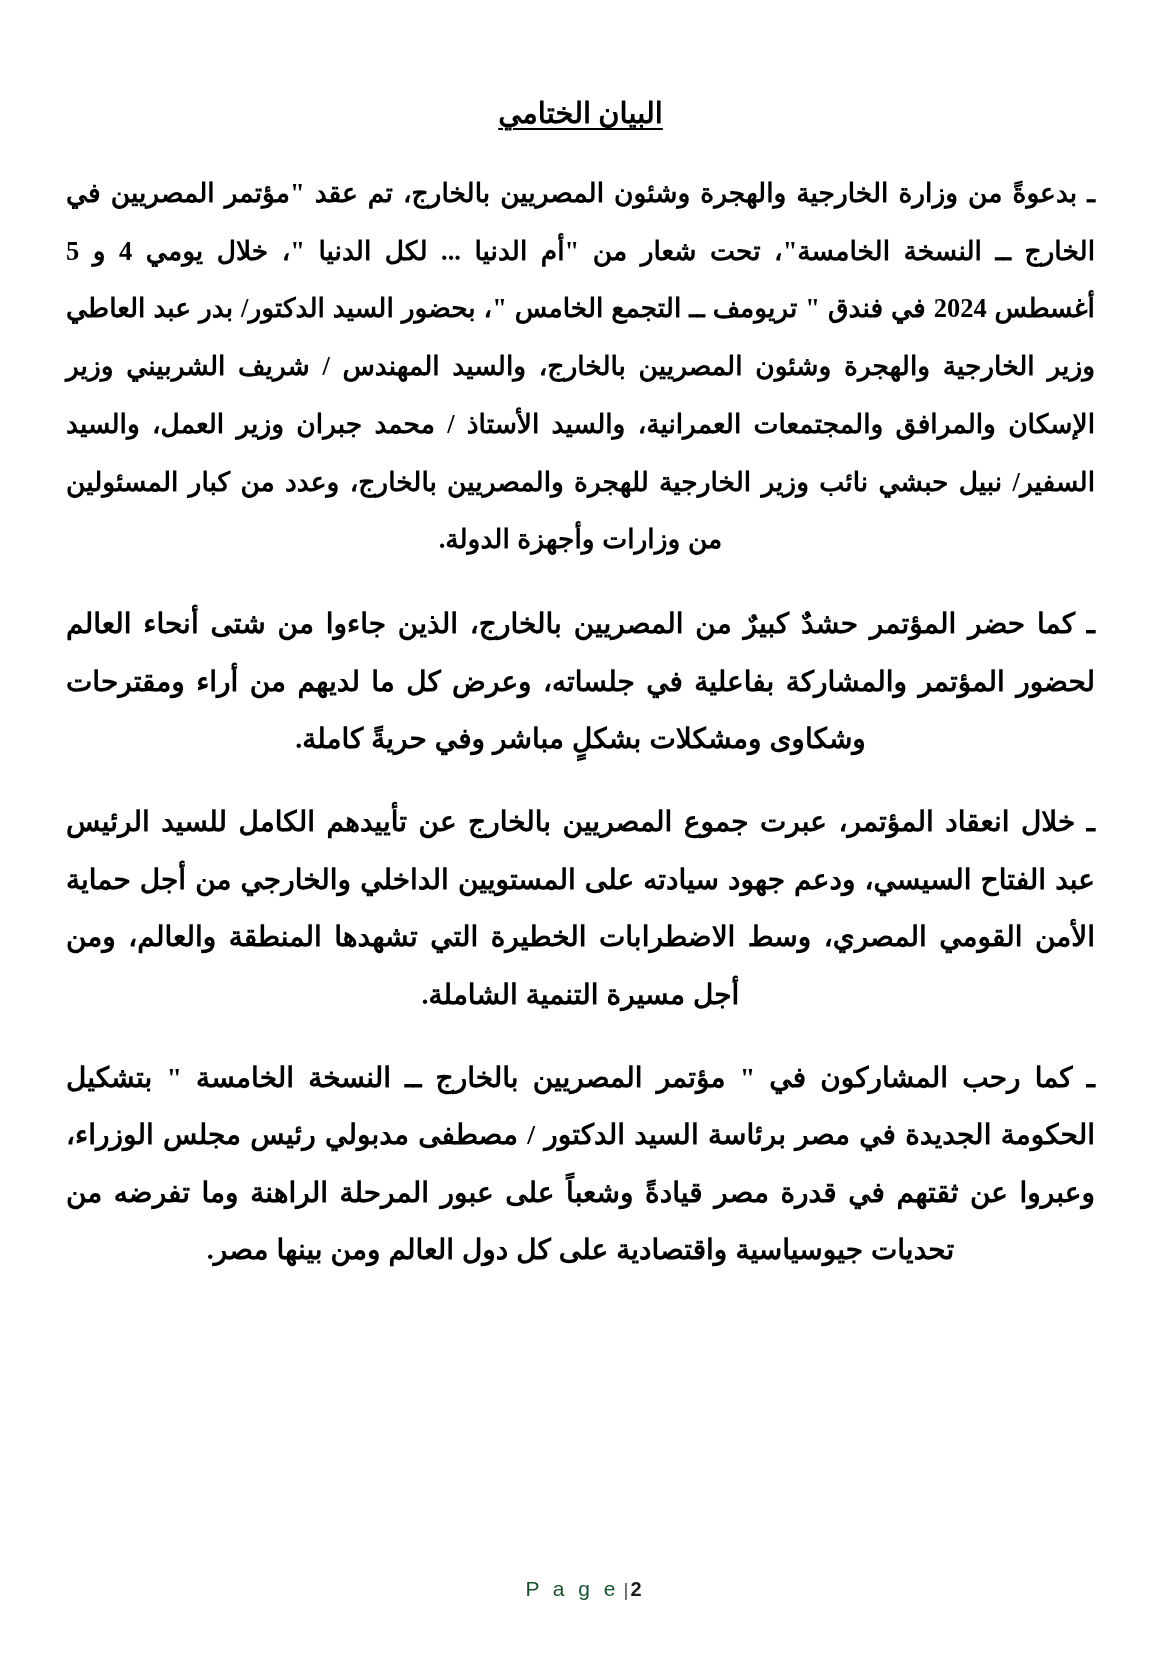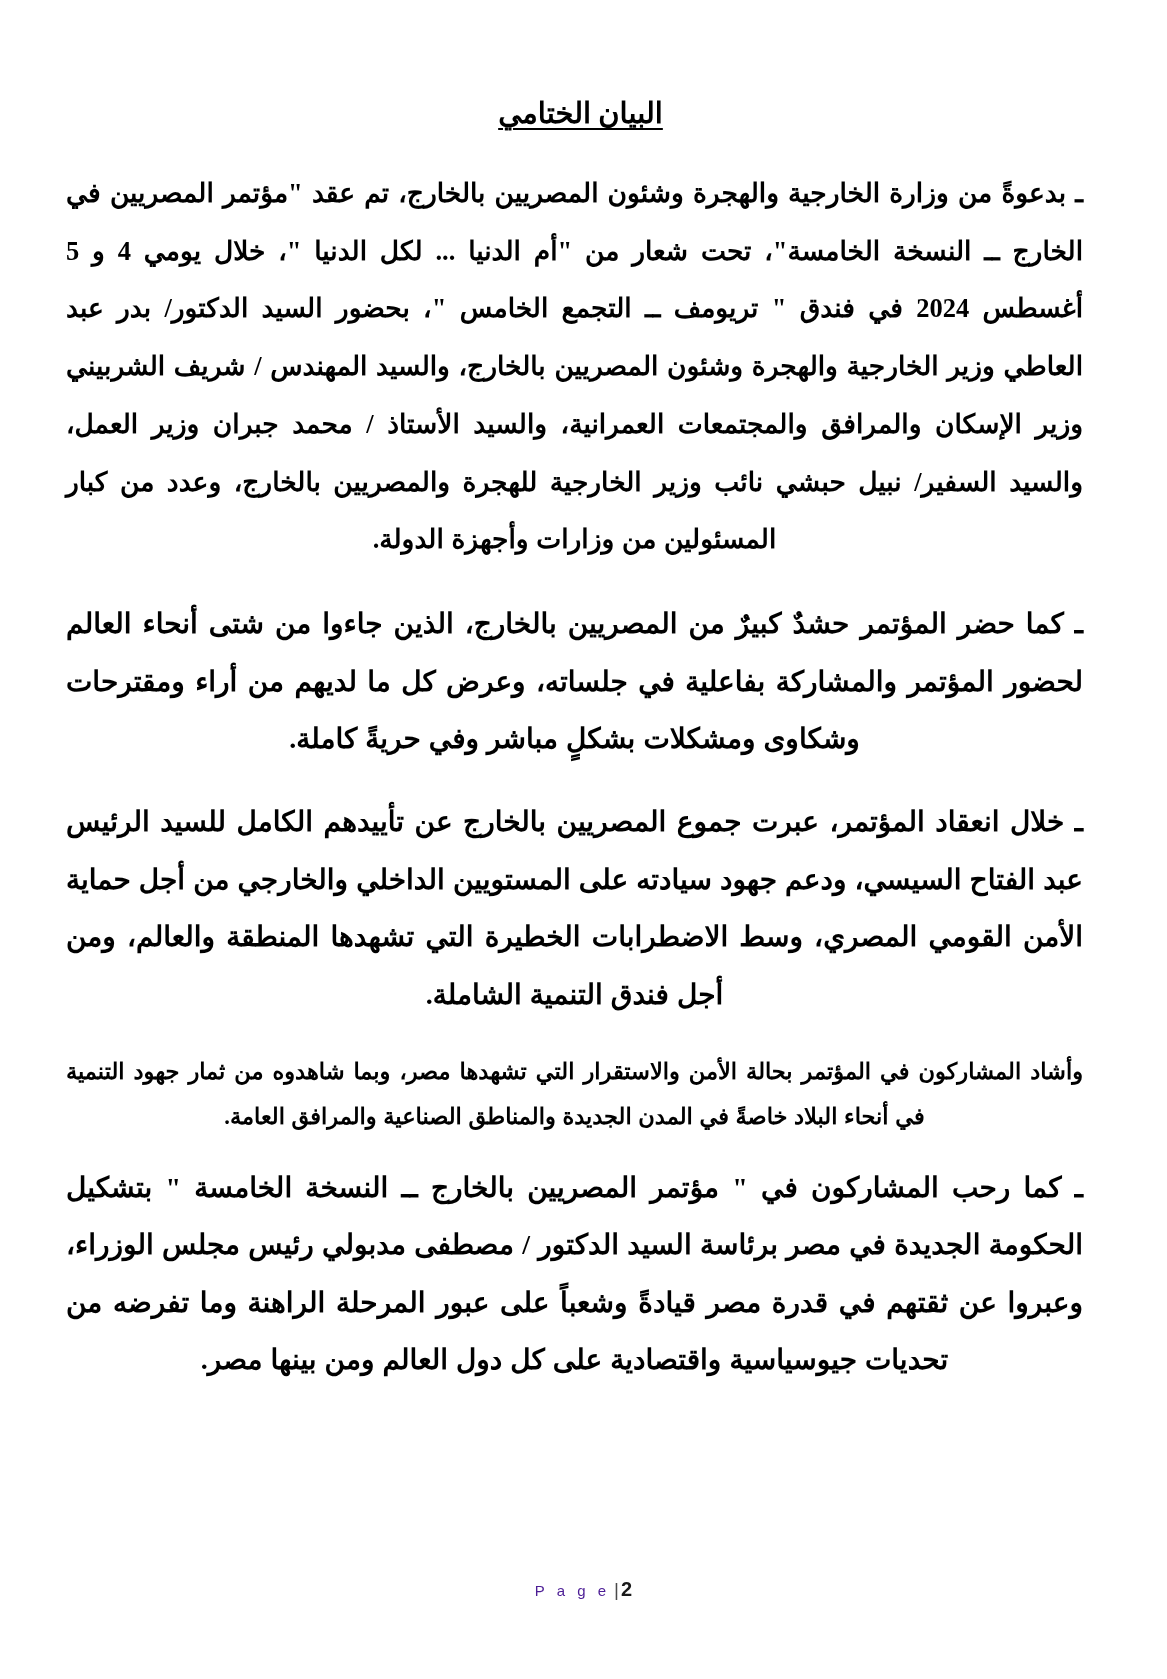--- a/index.html
+++ b/index.html
@@ -37,21 +37,21 @@
     line-height: 1.2;
     margin: 0 0 34px 0;
     letter-spacing: 0px;
   }
   .doc-title span.underline {
     text-decoration: underline;
     text-underline-offset: 5px;
     text-decoration-thickness: 2px;
   }
   p.para {
-    margin: 0 12px 26px 0;
+    margin: 0 0 26px 0;
     font-weight: bold;
     text-align: justify;
     text-align-last: center;
     text-justify: inter-word;
     word-spacing: 1px;
   }
   p.para.size-lg {
     font-size: 26.5px;
     line-height: 2.18;
   }
@@ -69,22 +69,22 @@
   .footer {
     position: absolute;
     left: 0;
     right: 0;
     bottom: 78px;
     text-align: center;
     direction: ltr;
   }
   .footer .page-label {
     font-family: "Liberation Sans", "DejaVu Sans", sans-serif;
-    font-size: 15px;
-    color: #4c1d95;
+    font-size: 21px;
+    color: #14532d;
     letter-spacing: 4px;
   }
   .footer .page-sep {
     font-family: "Liberation Sans", "DejaVu Sans", sans-serif;
     font-size: 19px;
     color: #4a4a4a;
     margin: 0 2px 0 4px;
   }
   .footer .page-number {
     font-family: "Liberation Sans", "DejaVu Sans", sans-serif;
@@ -99,23 +99,22 @@
 <div class="page">
 
   <div class="content">
 
     <h1 class="doc-title"><span class="underline">البيان الختامي</span></h1>
 
     <p class="para size-lg">ـ بدعوةً من وزارة الخارجية والهجرة وشئون المصريين بالخارج، تم عقد "مؤتمر المصريين في الخارج ــ النسخة الخامسة"، تحت شعار من "أم الدنيا ... لكل الدنيا "، خلال يومي 4 و 5 أغسطس 2024 في فندق " تريومف ــ التجمع الخامس "، بحضور السيد الدكتور/ بدر عبد العاطي وزير الخارجية والهجرة وشئون المصريين بالخارج، والسيد المهندس / شريف الشربيني وزير الإسكان والمرافق والمجتمعات العمرانية، والسيد الأستاذ / محمد جبران وزير العمل، والسيد السفير/ نبيل حبشي نائب وزير الخارجية للهجرة والمصريين بالخارج، وعدد من كبار المسئولين من وزارات وأجهزة الدولة.</p>
 
     <p class="para size-md">ـ كما حضر المؤتمر حشدٌ كبيرٌ من المصريين بالخارج، الذين جاءوا من شتى أنحاء العالم لحضور المؤتمر والمشاركة بفاعلية في جلساته، وعرض كل ما لديهم من أراء ومقترحات وشكاوى ومشكلات بشكلٍ مباشر وفي حريةً كاملة.</p>
 
-    <p class="para size-md">ـ خلال انعقاد المؤتمر، عبرت جموع المصريين بالخارج عن تأييدهم الكامل للسيد الرئيس عبد الفتاح السيسي، ودعم جهود سيادته على المستويين الداخلي والخارجي من أجل حماية الأمن القومي المصري، وسط الاضطرابات الخطيرة التي تشهدها المنطقة والعالم، ومن أجل فندق التنمية الشاملة.</p>
+    <p class="para size-md">ـ خلال انعقاد المؤتمر، عبرت جموع المصريين بالخارج عن تأييدهم الكامل للسيد الرئيس عبد الفتاح السيسي، ودعم جهود سيادته على المستويين الداخلي والخارجي من أجل حماية الأمن القومي المصري، وسط الاضطرابات الخطيرة التي تشهدها المنطقة والعالم، ومن أجل مسيرة التنمية الشاملة.</p>
 
-    <p class="para size-sm tight">وأشاد المشاركون في المؤتمر بحالة الأمن والاستقرار التي تشهدها مصر، وبما شاهدوه من ثمار جهود التنمية في أنحاء البلاد خاصةً في المدن الجديدة والمناطق الصناعية والمرافق العامة.</p>
 
     <p class="para size-md">ـ كما رحب المشاركون في " مؤتمر المصريين بالخارج ــ النسخة الخامسة " بتشكيل الحكومة الجديدة في مصر برئاسة السيد الدكتور / مصطفى مدبولي رئيس مجلس الوزراء، وعبروا عن ثقتهم في قدرة مصر قيادةً وشعباً على عبور المرحلة الراهنة وما تفرضه من تحديات جيوسياسية واقتصادية على كل دول العالم ومن بينها مصر.</p>
 
 
   </div>
 
   <div class="footer">
     <span class="page-label">P a g e</span><span class="page-sep">|</span><span class="page-number">2</span>
   </div>
 

